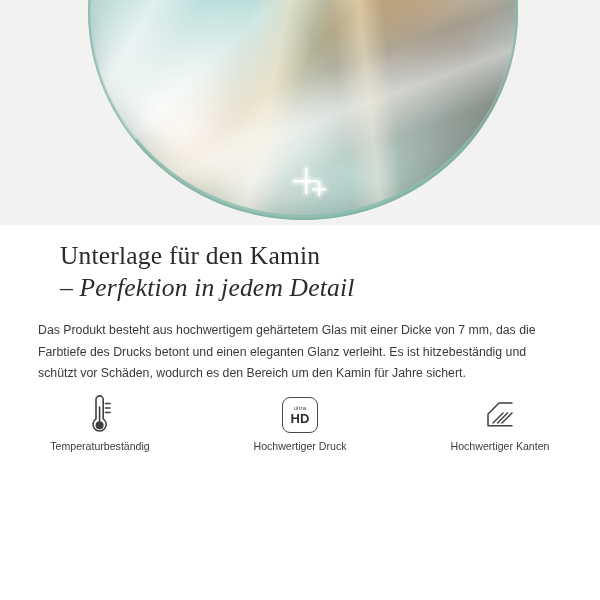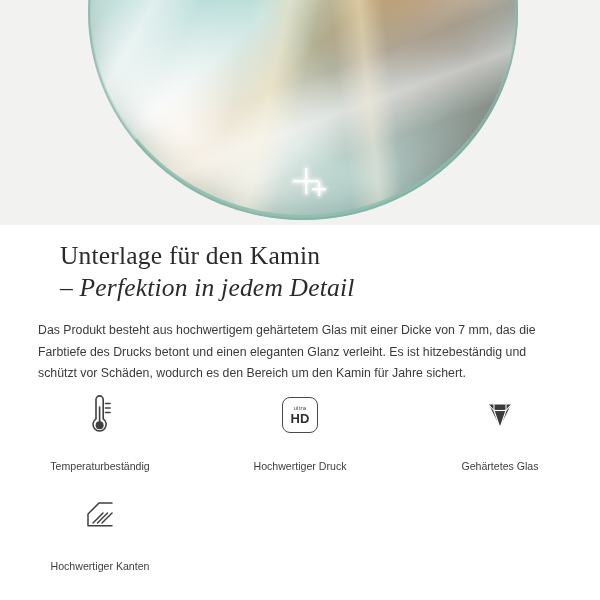--- a/index.html
+++ b/index.html
@@ -152,21 +152,21 @@
     align-items: center;
     justify-content: flex-start;
   }
   .feature-icon {
     height: 46px;
     display: flex;
     align-items: center;
     justify-content: center;
   }
   .feature-label {
-    margin-top: 21px;
+    margin-top: 1px;
     font-size: 10.6px;
     color: #3d3d3d;
     text-align: left;
     line-height: 14px;
   }
 
   
   .hd-badge {
     width: 34px;
     height: 34px;
@@ -232,39 +232,20 @@
       <div class="feature-icon">
         <div class="hd-badge">
           <span class="ultra">ultra</span>
           <span class="hd">HD</span>
         </div>
       </div>
       <div class="feature-label">Hochwertiger Druck</div>
     </div>
 
 
-    <div class="feature">
-      <div class="feature-icon">
-        <svg width="44" height="40" viewBox="0 0 44 40">
-          <g fill="#3b3b3b" stroke="#ffffff" stroke-width="1.1" stroke-linejoin="round">
-            <path d="M10 9 L34 9 L22 33 Z"></path>
-          </g>
-          <g fill="none" stroke="#ffffff" stroke-width="1.1">
-            <line x1="10" y1="9" x2="16" y2="15.5"></line>
-            <line x1="34" y1="9" x2="28" y2="15.5"></line>
-            <line x1="16" y1="15.5" x2="28" y2="15.5"></line>
-            <line x1="16" y1="15.5" x2="22" y2="33"></line>
-            <line x1="28" y1="15.5" x2="22" y2="33"></line>
-            <line x1="16" y1="9" x2="16" y2="15.5"></line>
-            <line x1="28" y1="9" x2="28" y2="15.5"></line>
-          </g>
-        </svg>
-      </div>
-      <div class="feature-label">Gehärtetes Glas</div>
-    </div>
 
     <div class="feature">
       <div class="feature-icon">
         <svg width="42" height="40" viewBox="0 0 42 40">
           <g fill="none" stroke="#3f3f3f" stroke-width="1.5" stroke-linecap="round">
             <path d="M9 30 L9 19 L20 8 L33 8"></path>
             <line x1="14" y1="28" x2="24" y2="18"></line>
             <line x1="18.5" y1="28" x2="28.5" y2="18"></line>
             <line x1="23" y1="28" x2="33" y2="18"></line>
             <line x1="9" y1="30.8" x2="33" y2="30.8"></line>

